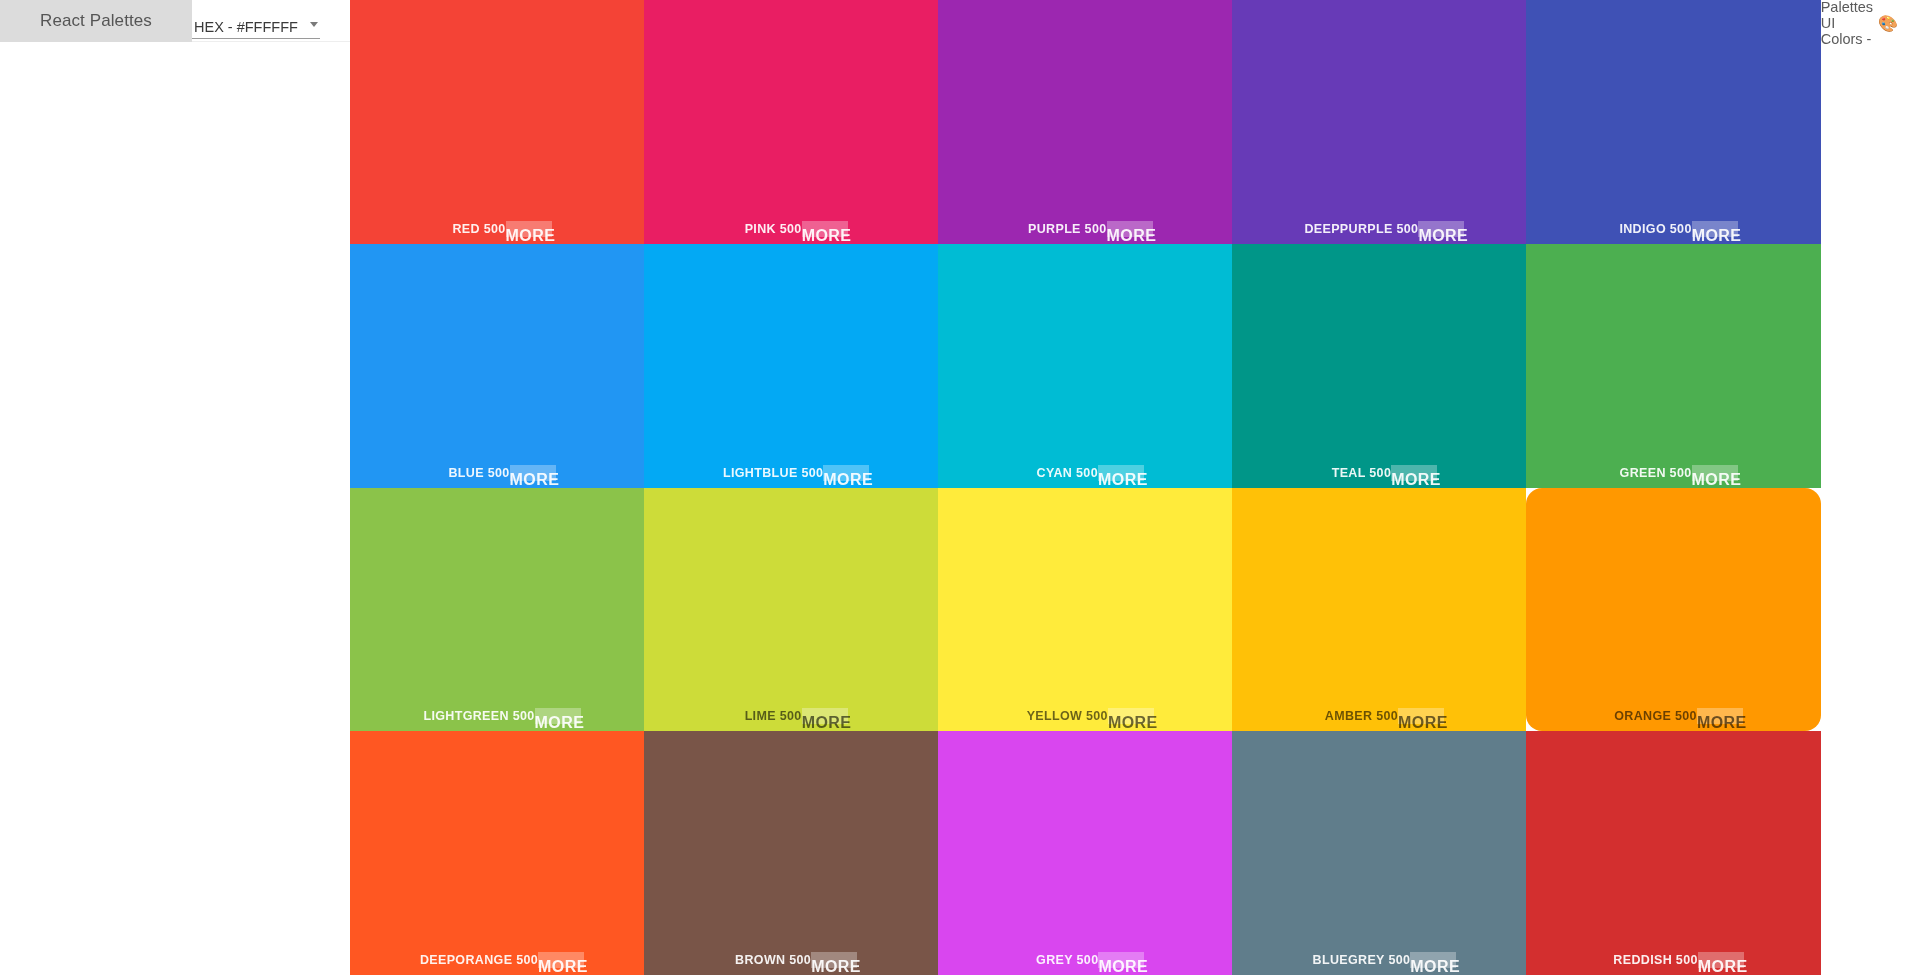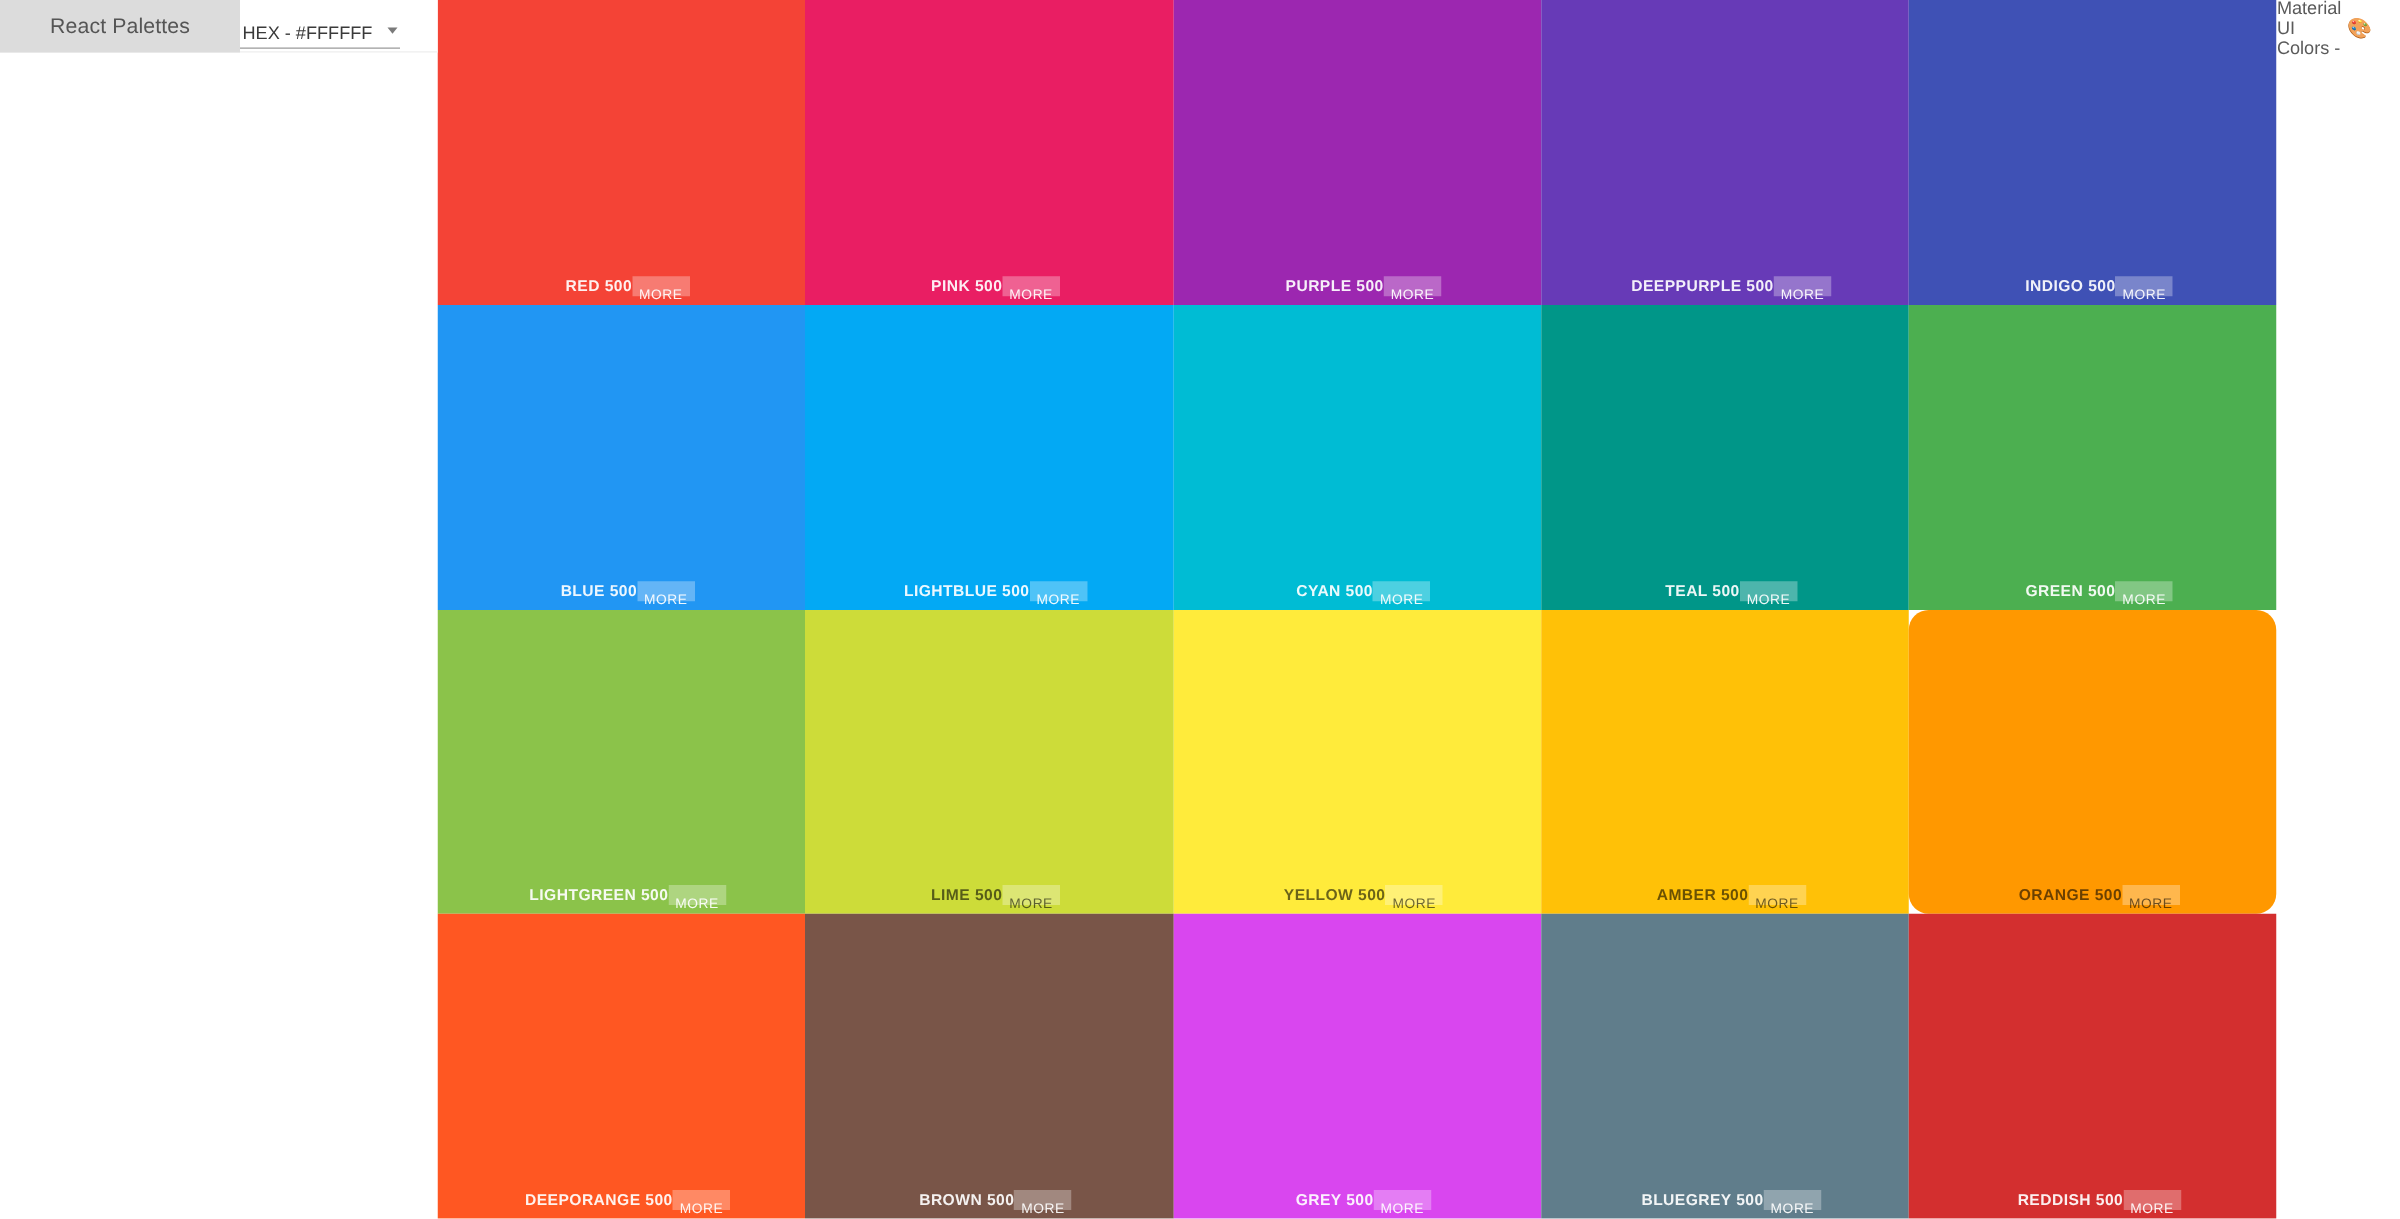--- a/index.html
+++ b/index.html
@@ -157,22 +157,22 @@
     font-weight: 700;
     letter-spacing: 0.35px;
     text-transform: uppercase;
     line-height: 30px;
   }
   .more-btn {
     width: 46px;
     height: 16px;
     line-height: 30px;
     text-align: center;
-    font-size: 11px;
-    font-weight: 400;
+    font-size: 16px;
+    font-weight: 700;
     letter-spacing: 0.45px;
     background: rgba(255,255,255,0.30);
     flex: 0 0 46px;
   }
   .light-text .box-name, .light-text .more-btn { color: rgba(255,255,255,0.92); }
   .dark-text  .box-name, .dark-text  .more-btn { color: rgba(0,0,0,0.58); }
 
   
   .footer {
     height: 46px;
@@ -331,18 +331,18 @@
       <div class="color-box light-text" style="background: rgb(211, 47, 47);">
         <div class="box-content">
           <span class="box-name">REDDISH 500</span>
           <span class="more-btn">MORE</span>
         </div>
       </div>
     </div>
 
   <div class="footer">
     <div class="footer-text">
-      <span>Material UI Colors -</span>
+      <span>Palettes UI Colors -</span>
       <span class="footer-emoji">🎨</span>
     </div>
   </div>
 
 </div>
 
 </body></html>

